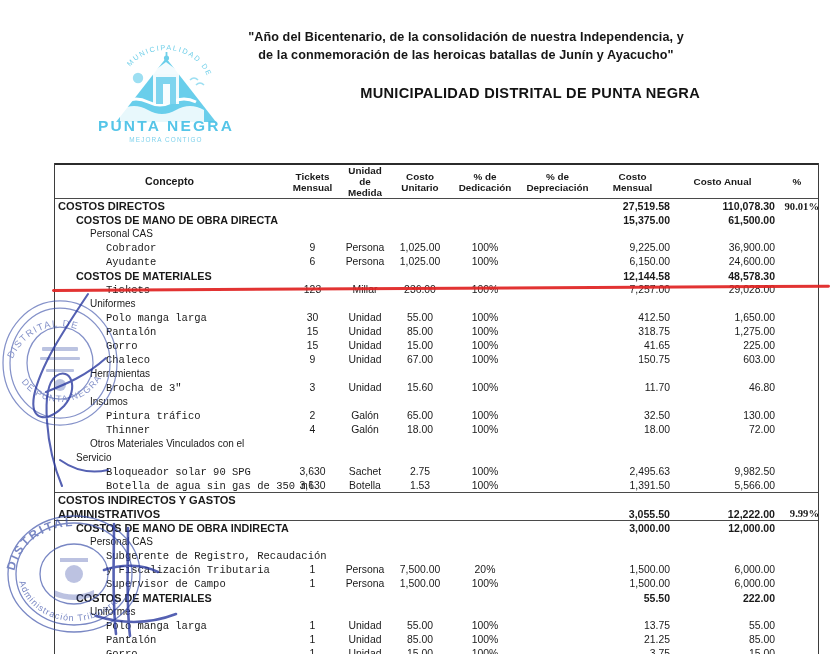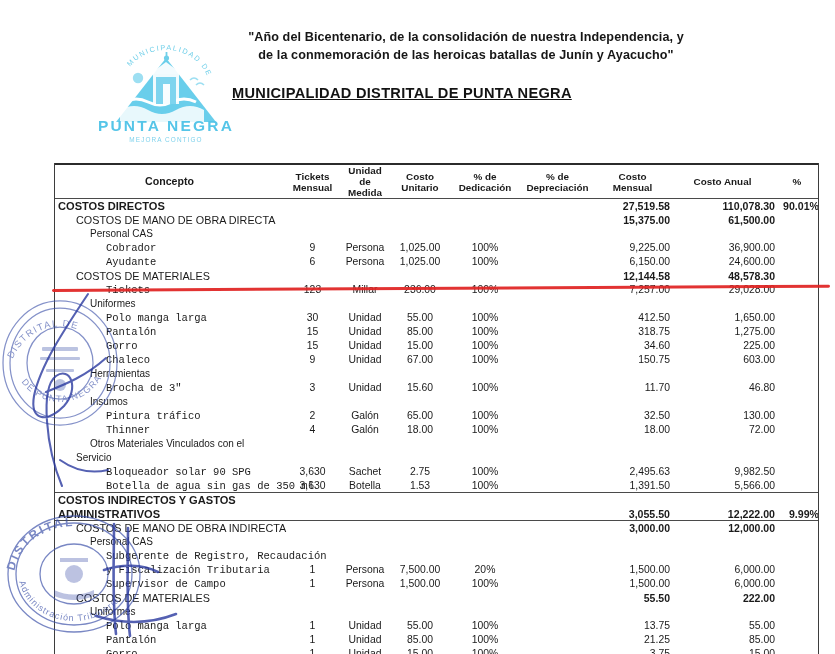--- a/index.html
+++ b/index.html
@@ -19,23 +19,22 @@
     position:absolute;left:98px;top:22px;width:136px;height:124px;
   }
   .logo svg{display:block;width:136px;height:124px;}
   .slogan{
     position:absolute;left:232px;top:28px;width:468px;
     text-align:center;font-size:12.6px;font-weight:bold;line-height:1.45;
     color:#161616;letter-spacing:.1px;
   }
   .munititle{
     position:absolute;left:232px;top:85px;width:468px;
-    text-align:left;font-size:14.6px;font-weight:bold;letter-spacing:.3px;
+    text-align:right;font-size:14.6px;font-weight:bold;letter-spacing:.3px;
     color:#131313;
-    text-decoration:underline;
   }
   .ordtitle{
     position:absolute;left:232px;top:112px;width:468px;
     text-align:center;font-size:17px;font-weight:bold;letter-spacing:.2px;
     color:#0d0d0d;
   }
   .ordtitle span{border-bottom:2px solid #111;padding-bottom:1px;}
 
   
   .tablewrap{position:absolute;left:54px;top:163px;width:765px;}
@@ -48,26 +47,26 @@
     font-size:9.9px;font-weight:bold;text-align:center;
     padding:3px 2px 4px;line-height:1.12;color:#1a1a1a;
   }
   thead tr.thead{border-top:2.2px solid #2b2b2b;border-bottom:1.3px solid #3a3a3a;}
   .thead th.concepto{font-size:10.6px;}
 
   tbody tr{height:14px;}
   td.c-concept{padding-left:4px;text-align:left;white-space:nowrap;}
   td.num{text-align:center;}
   td.money{text-align:right;padding-right:9px;}
-  td.pctcol{text-align:right;padding-right:7px;}
+  td.pctcol{text-align:right;padding-right:7px;font-family:Liberation Serif, serif;}
 
   
   .lvl0 td.c-concept{font-weight:bold;font-size:11.1px;padding-left:4px;}
   .lvl0 td{font-weight:bold;font-size:10.6px;}
-  .lvl1 td.c-concept{font-weight:normal;font-size:10.8px;padding-left:22px;margin-left:19px;}
+  .lvl1 td.c-concept{font-weight:bold;font-size:10.8px;padding-left:22px;margin-left:19px;}
   .lvl1 td{font-weight:bold;font-size:10.5px;}
   .lvl2 td.c-concept{padding-left:36px;font-size:10px;}
   .lvl3 td.c-concept{padding-left:52px;font-size:10.5px;font-family:Liberation Mono, monospace;}
 
   tr.sep-top td{border-top:1.25px solid #4a4a4a;}
 
   .vline-left{position:absolute;left:0;top:0;width:1.4px;height:100%;background:#3d3d3d;}
   .vline-right{position:absolute;right:0;top:0;width:1.4px;height:100%;background:#3d3d3d;}
 
   
@@ -300,21 +299,21 @@
             <td class="money">1,275.00</td>
             <td class="pctcol"></td>
           </tr>
           <tr class="lvl3">
             <td class="c-concept">Gorro</td>
             <td class="num">15</td>
             <td class="num">Unidad</td>
             <td class="num">15.00</td>
             <td class="num">100%</td>
             <td class="num"></td>
-            <td class="money">34.60</td>
+            <td class="money">41.65</td>
             <td class="money">225.00</td>
             <td class="pctcol"></td>
           </tr>
           <tr class="lvl3">
             <td class="c-concept">Chaleco</td>
             <td class="num">9</td>
             <td class="num">Unidad</td>
             <td class="num">67.00</td>
             <td class="num">100%</td>
             <td class="num"></td>

